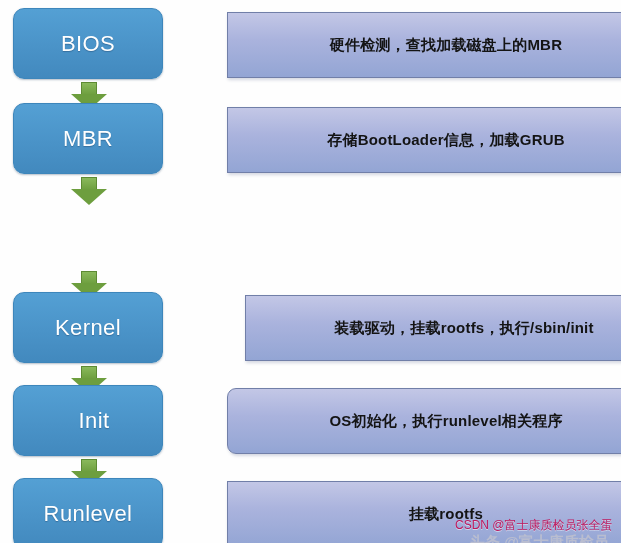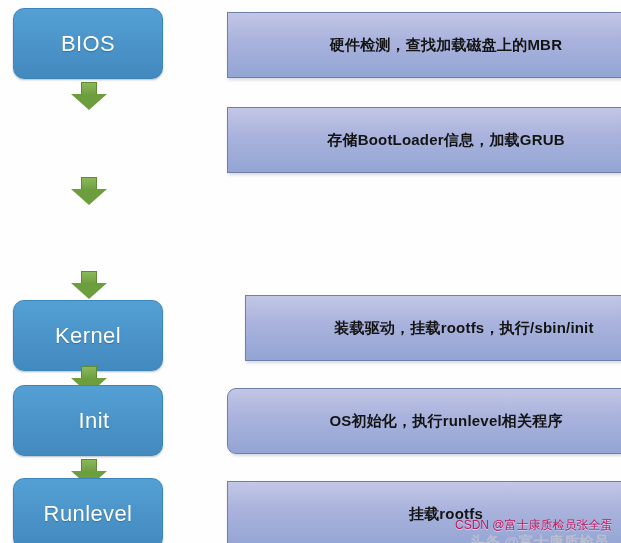--- a/index.html
+++ b/index.html
@@ -131,34 +131,37 @@
     <span class="stage-label">BIOS</span>
   </div>
   <div class="desc-box" style="top:12px;">
     <span class="desc-label">硬件检测，查找加载磁盘上的MBR</span>
   </div>
   <div class="arrow" style="top:82px;">
     <div class="arrow-shaft"></div>
     <div class="arrow-head"></div>
   </div>
 
+  <div class="stage-box" style="top:103px;">
+    <span class="stage-label">MBR</span>
+  </div>
   <div class="desc-box" style="top:107px;">
     <span class="desc-label">存储BootLoader信息，加载GRUB</span>
   </div>
   <div class="arrow" style="top:177px;">
     <div class="arrow-shaft"></div>
     <div class="arrow-head"></div>
   </div>
 
   <div class="arrow" style="top:271px;">
     <div class="arrow-shaft"></div>
     <div class="arrow-head"></div>
   </div>
 
-  <div class="stage-box" style="top:300px;">
+  <div class="stage-box" style="top:292px;">
     <span class="stage-label">Kernel</span>
   </div>
   <div class="desc-box" style="top:295px;margin-left:18px;">
     <span class="desc-label">装载驱动，挂载rootfs，执行/sbin/init</span>
   </div>
   <div class="arrow" style="top:366px;">
     <div class="arrow-shaft"></div>
     <div class="arrow-head"></div>
   </div>
 

